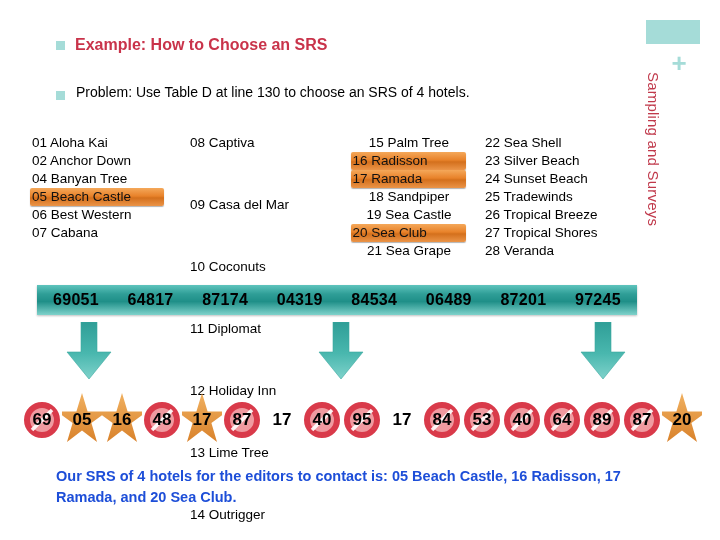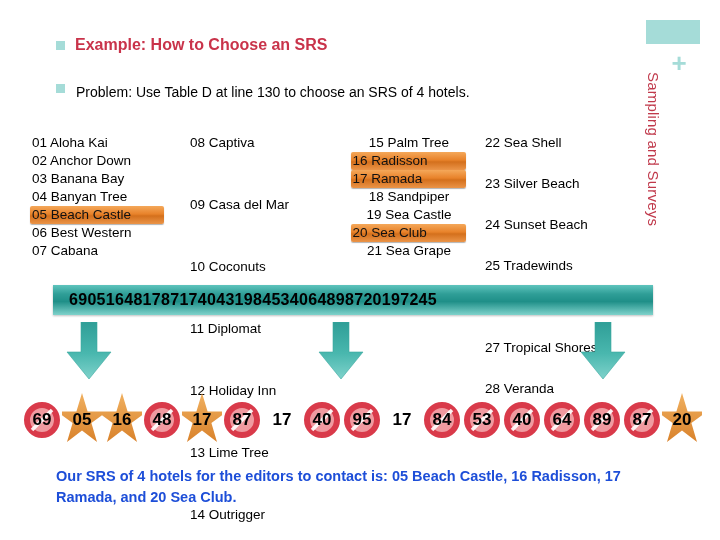--- a/index.html
+++ b/index.html
@@ -77,21 +77,21 @@
     color: #c9334a;
     font-size: 16px;
     font-weight: bold;
     white-space: nowrap;
   }
   #problem-line {
     position: absolute;
     top: 84px;
     left: 56px;
     display: flex;
-    align-items: flex-start;
+    align-items: flex-end;
     gap: 11px;
   }
   #problem-text {
     color: #000000;
     font-size: 14px;
     white-space: nowrap;
   }
 
   
   #hotel-list {
@@ -101,21 +101,21 @@
     width: 600px;
     display: flex;
   }
   .hotel-col {
     display: flex;
     flex-direction: column;
   }
   .hotel-col.c0 { width: 158px; }
   .hotel-col.c1 { width: 145px; gap: 44px; }
   .hotel-col.c2 { width: 150px; align-items: center; }
-  .hotel-col.c3 { width: 147px; gap: 23px; }
+  .hotel-col.c3 { width: 147px; }
   .hotel-item {
     font-size: 13.5px;
     color: #000000;
     height: 18px;
     line-height: 18px;
     white-space: nowrap;
     padding-left: 2px;
     box-sizing: border-box;
   }
   .hotel-item.hl {
@@ -130,24 +130,24 @@
   
   #digit-banner {
     position: absolute;
     top: 285px;
     left: 37px;
     width: 600px;
     height: 30px;
     background: linear-gradient(180deg, #5fc4bd 0%, #2f9e97 30%, #1f8f88 55%, #7fd2cb 100%);
     display: flex;
     align-items: center;
+    justify-content: space-between;
     padding: 12px 16px;
     box-sizing: border-box;
     box-shadow: 0 1px 2px rgba(0,0,0,0.25);
-    margin-left: 16px;
   }
   .digit-group {
     font-size: 16px;
     font-weight: bold;
     color: #000000;
     letter-spacing: 0.3px;
   }
 
   
   .teal-arrow {
@@ -220,21 +220,20 @@
 
 <div id="problem-line">
   <span class="bullet-sq"></span>
   <span id="problem-text">Problem: Use Table D at line 130 to choose an SRS of 4 hotels.</span>
 </div>
 
 <div id="hotel-list">
     <div class="hotel-col c0">
       <div class="hotel-item">01 Aloha Kai</div>
       <div class="hotel-item">02 Anchor Down</div>
-      <div class="hotel-item">03 Banana Bay</div>
       <div class="hotel-item">04 Banyan Tree</div>
       <div class="hotel-item hl">05 Beach Castle</div>
       <div class="hotel-item">06 Best Western</div>
       <div class="hotel-item">07 Cabana</div>
     </div>
     <div class="hotel-col c1">
       <div class="hotel-item">08 Captiva</div>
       <div class="hotel-item">09 Casa del Mar</div>
       <div class="hotel-item">10 Coconuts</div>
       <div class="hotel-item">11 Diplomat</div>

